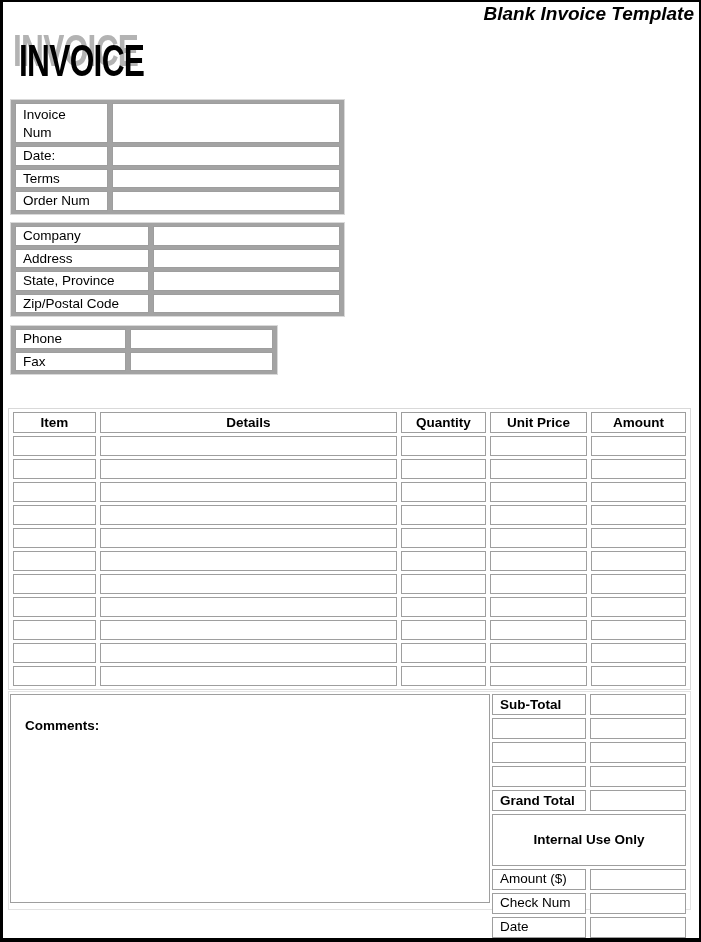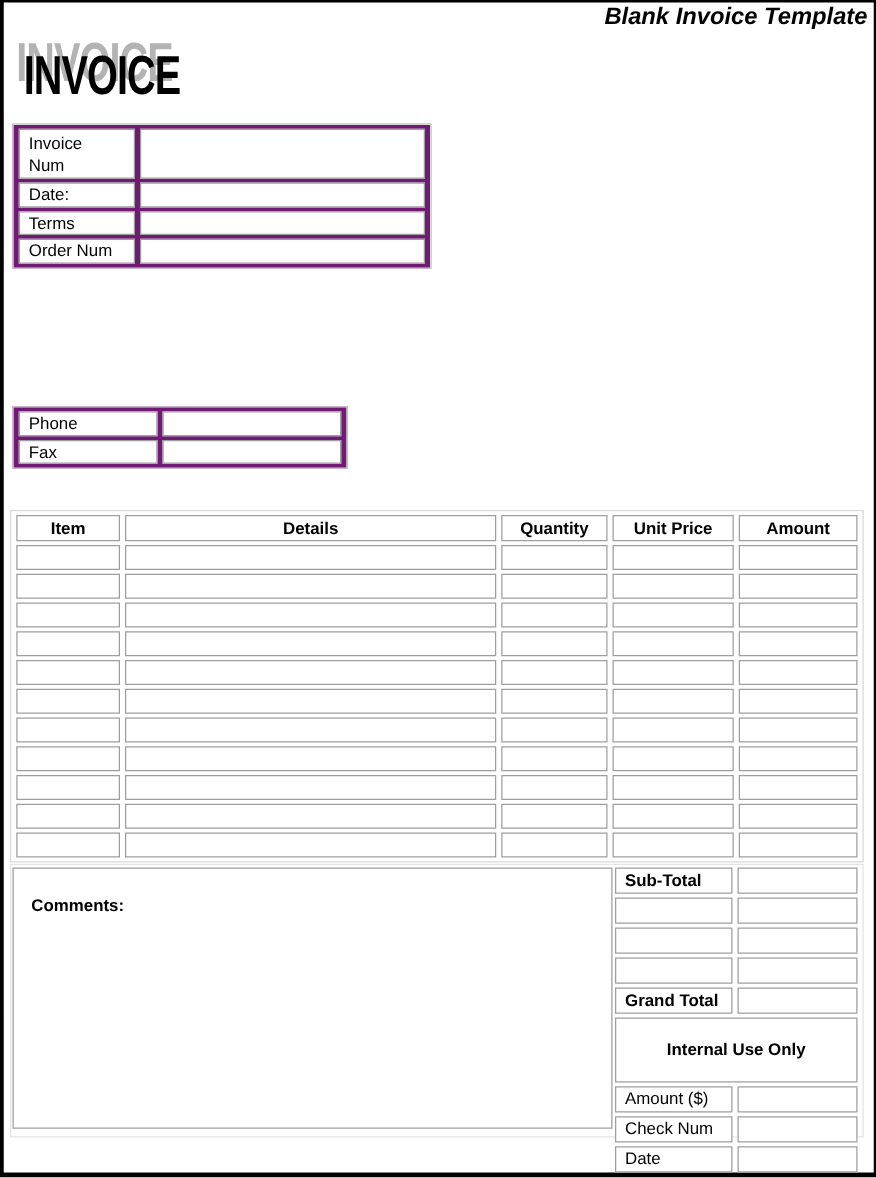--- a/index.html
+++ b/index.html
@@ -43,21 +43,21 @@
   .title-shadow { left: 0; top: 0; color: #b3b3b3; }
   .title-main   { left: 6px; top: 10px; color: #000; }
 
   
   table { border-collapse: separate; }
   .grp {
     position: absolute;
     border: 1px solid #d9d9d9;
     border-spacing: 4px 3px;
     table-layout: fixed;
-    background: #701a75;
+    background: #a3a3a3;
   }
   .grp td, .items td, .items th, .totals td {
     border: 1.5px solid #9e9e9e;
     font-size: 13.5px;
     line-height: 1.3;
     height: 19px;
     padding: 0 4px 0 7px;
     vertical-align: middle;
     background: #fff;
     overflow: hidden;
@@ -139,20 +139,44 @@
       <td>Terms</td>
       <td></td>
     </tr>
     <tr>
       <td>Order Num</td>
       <td></td>
     </tr>
   </tbody>
     </table>
 
+  <table class="grp t-company">
+    <colgroup>
+        <col style="width:134px">
+        <col>
+      </colgroup>
+    <tbody>
+        <tr>
+      <td>Company</td>
+      <td></td>
+    </tr>
+    <tr>
+      <td>Address</td>
+      <td></td>
+    </tr>
+    <tr>
+      <td>State, Province</td>
+      <td></td>
+    </tr>
+    <tr>
+      <td>Zip/Postal Code</td>
+      <td></td>
+    </tr>
+  </tbody>
+    </table>
 
   <table class="grp t-contact">
     <colgroup>
         <col style="width:111px">
         <col>
       </colgroup>
     <tbody>
         <tr>
       <td>Phone</td>
       <td></td>

